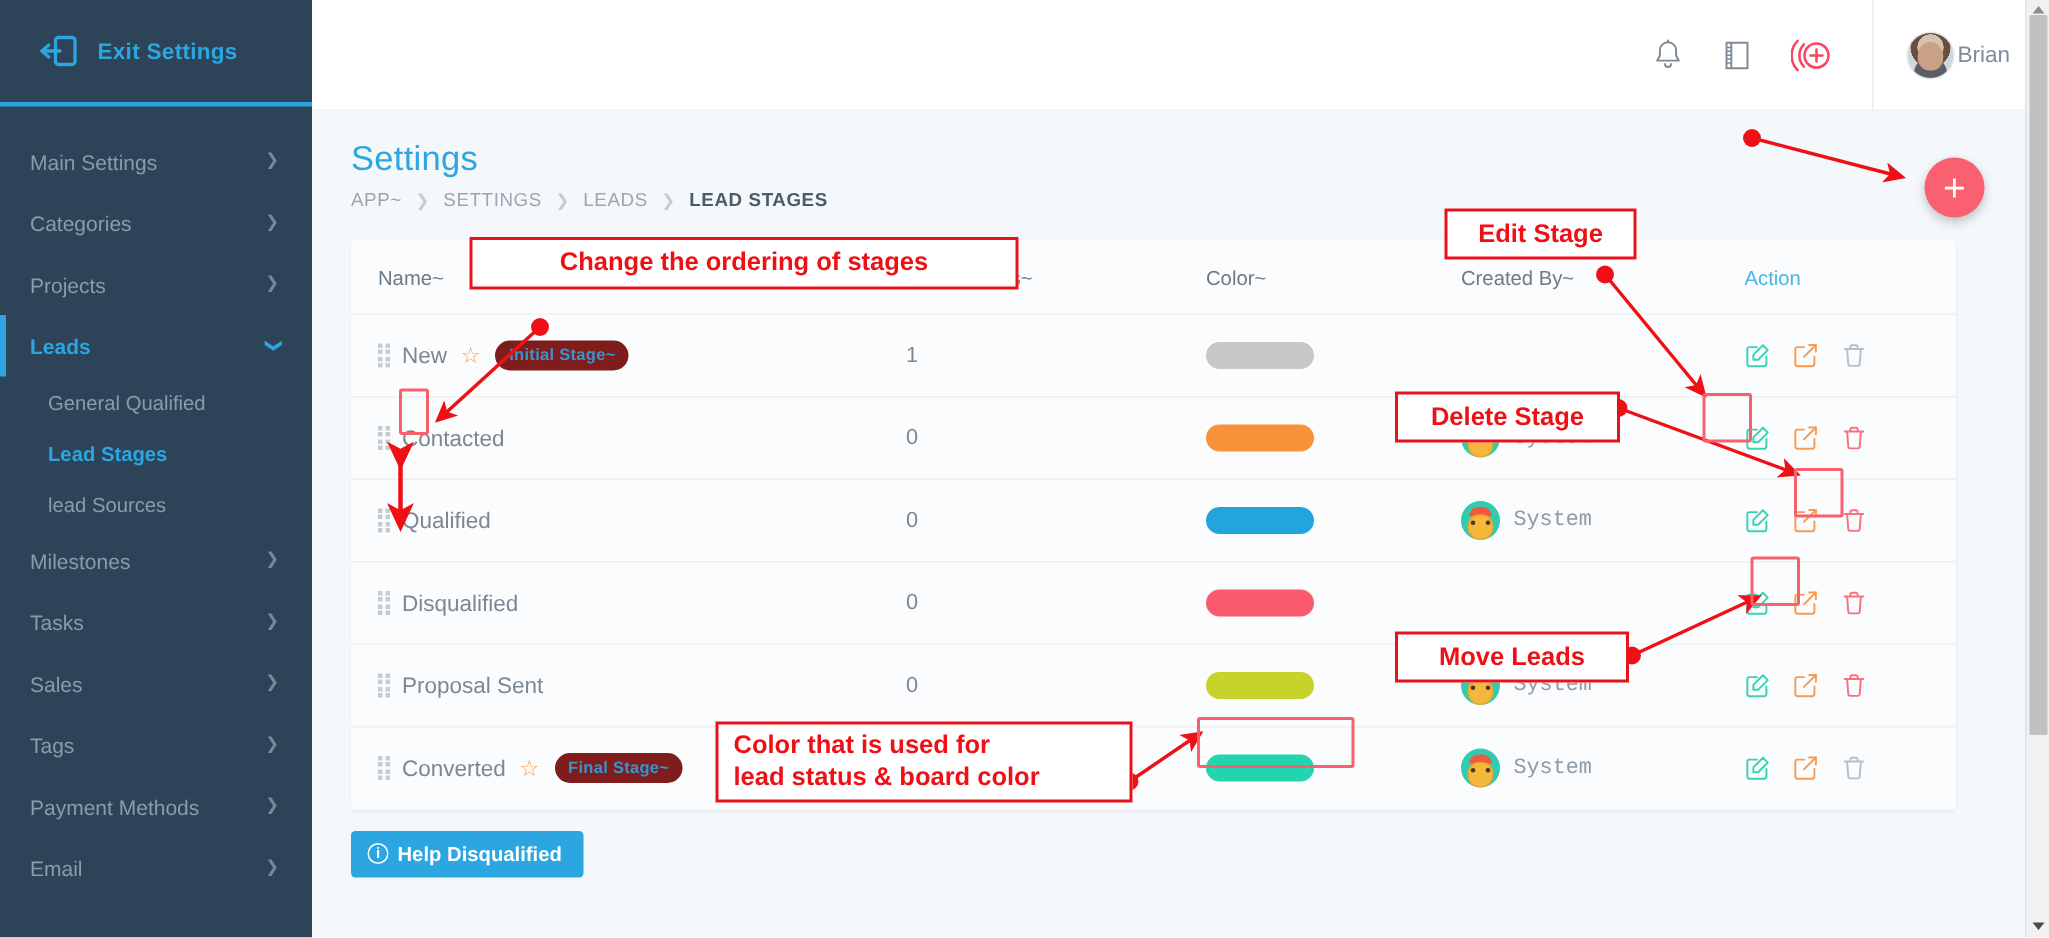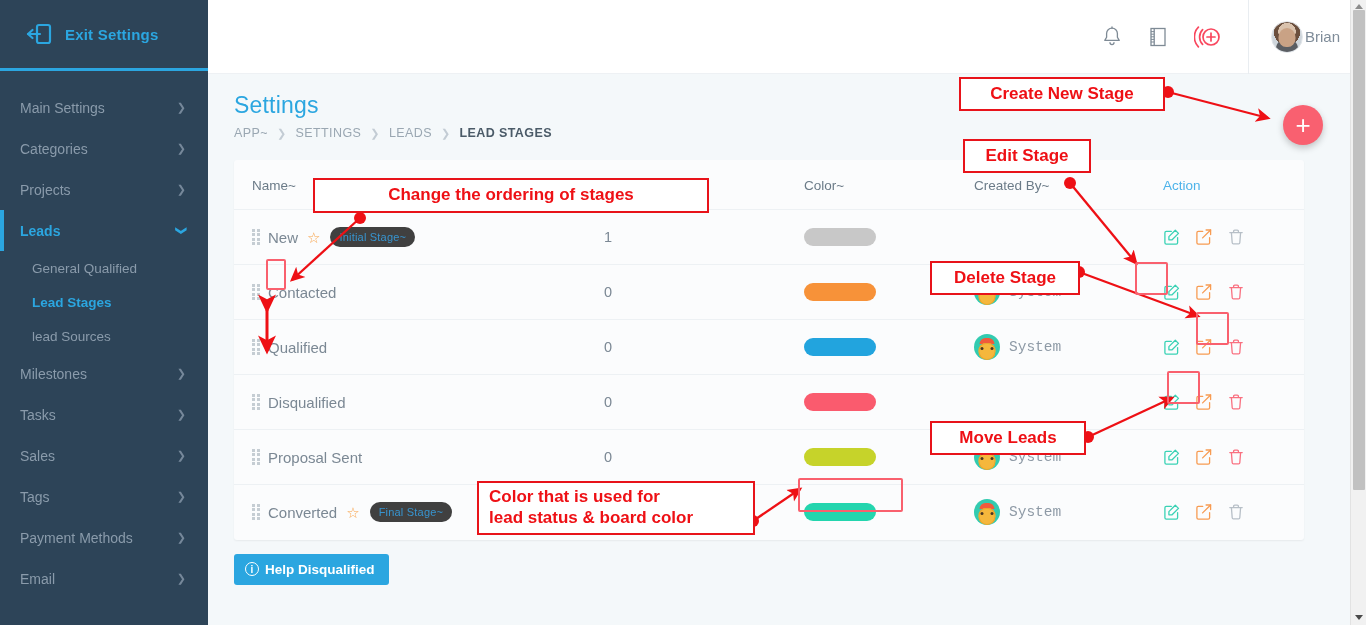--- a/index.html
+++ b/index.html
@@ -140,22 +140,22 @@
   .name-cell { display: flex; align-items: center; gap: 7px; }
   .drag-dots {
     width: 9px; height: 17px; display: grid;
     grid-template-columns: 3px 3px; grid-template-rows: repeat(4, 3px);
     gap: 1.5px; cursor: grab; opacity: .55;
   }
   .drag-dots i { background: #9aa7b2; display: block; width: 3px; height: 3px; }
   .stage-name { color: #7b8894; font-size: 15px; }
   .star { color: #f8a44c; font-size: 15px; line-height: 1; margin-left: 2px; }
   .badge {
-    background: #404040; color: #3794cf;
-    font-size: 11px; font-weight: 400;
+    background: #7f1d1d; color: #3794cf;
+    font-size: 11px; font-weight: 700;
     padding: 4px 9px; border-radius: 11px;
     letter-spacing: .2px; margin-left: 3px;
   }
   .swatch { width: 72px; height: 18px; border-radius: 9px; display: block; }
   .by-cell { display: flex; align-items: center; gap: 9px; font-family: Liberation Mono, monospace; }
   .bot {
     width: 26px; height: 26px; border-radius: 50%;
     background: #32cbb0; position: relative; overflow: hidden;
     flex: 0 0 auto;
   }
@@ -735,22 +735,21 @@
 
       <line x1="267" y1="310" x2="267" y2="351" stroke="#ee1015" stroke-width="3" marker-start="url(#ah2)" marker-end="url(#ah2)"></line>
     </svg>
 
     <div class="hl" style="left:266px;top:259px;width:20px;height:31px;"></div>
     <div class="hl" style="left:1135px;top:262px;width:33px;height:33px;"></div>
     <div class="hl" style="left:1196px;top:312px;width:33px;height:33px;"></div>
     <div class="hl" style="left:1167px;top:371px;width:33px;height:33px;"></div>
     <div class="hl" style="left:798px;top:478px;width:105px;height:34px;"></div>
 
-    <div class="anno-box" style="left:959px;top:77px;width:206px;height:34px;">Create New Stage</div>
     <div class="anno-box" style="left:963px;top:139px;width:128px;height:34px;">Edit Stage</div>
-    <div class="anno-box" style="left:313px;top:178px;width:396px;height:35px;">Change the ordering of stages</div>
+    <div class="anno-box" style="left:313px;top:158px;width:366px;height:35px;">Change the ordering of stages</div>
     <div class="anno-box" style="left:930px;top:261px;width:150px;height:34px;">Delete Stage</div>
     <div class="anno-box" style="left:930px;top:421px;width:156px;height:34px;">Move Leads</div>
     <div class="anno-box" style="left:477px;top:481px;width:278px;height:54px;justify-content:flex-start;">Color that is used for
 lead status &amp; board color</div>
   </div>
 
 </div>
 
 </body></html>

